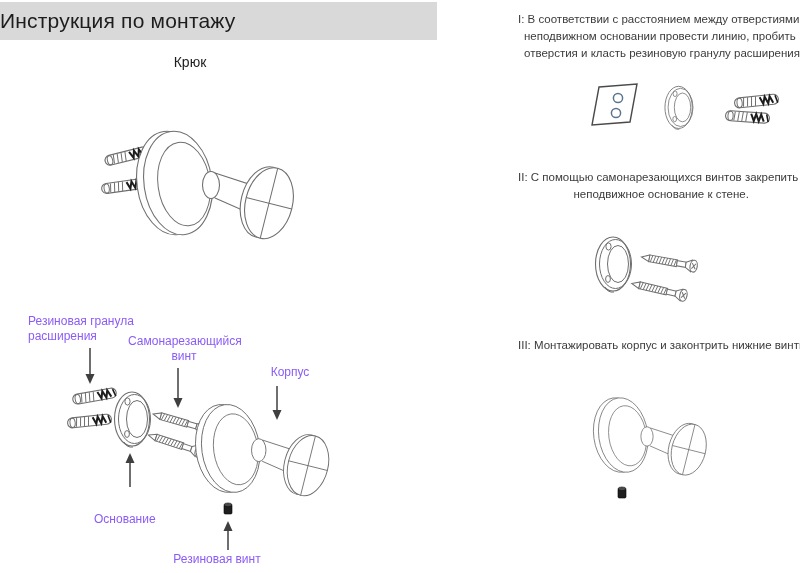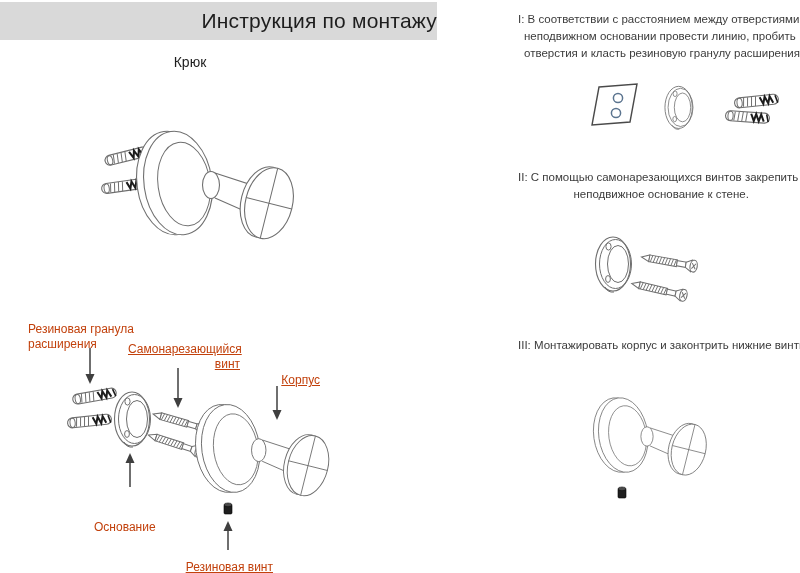--- a/index.html
+++ b/index.html
@@ -6,32 +6,32 @@
   .page {
     position:relative; width:800px; height:573px; background:#ffffff;
     font-family:"Liberation Sans","DejaVu Sans",sans-serif; overflow:hidden;
     color:#3b3b3b;
   }
   .title-band {
     position:absolute; left:0; top:2px; width:437px; height:38px;
     background:#d9d9d9;
   }
   .title-band .title {
-    width:100%; text-align:right; line-height:38px; font-size:21px; color:#1d1d1d;
+    width:100%; text-align:left; line-height:38px; font-size:21px; color:#1d1d1d;
     letter-spacing:0.2px;
   }
   .product {
     position:absolute; left:130px; top:54px; width:120px; text-align:center;
     font-size:14px; color:#1d1d1d;
   }
   .drawing { position:absolute; }
   .label {
-    position:absolute; font-size:12px; line-height:15px; color:#c2410c;margin-top:8px;
+    position:absolute; font-size:12px; line-height:15px; color:#8b5cf6;
   }
-  .label.center { text-align:right;text-decoration:underline; }
+  .label.center { text-align:center; }
   .step-text { position:absolute; font-size:11.5px; line-height:17px; color:#3b3b3b; }
   .step-text .ln { white-space:nowrap; }
   .step-text .ln.cont { padding-left:6px; }
   .defs-holder { position:absolute; width:0; height:0; overflow:hidden; }
 </style>
 </head>
 <body>
 
 <div class="page">
 

